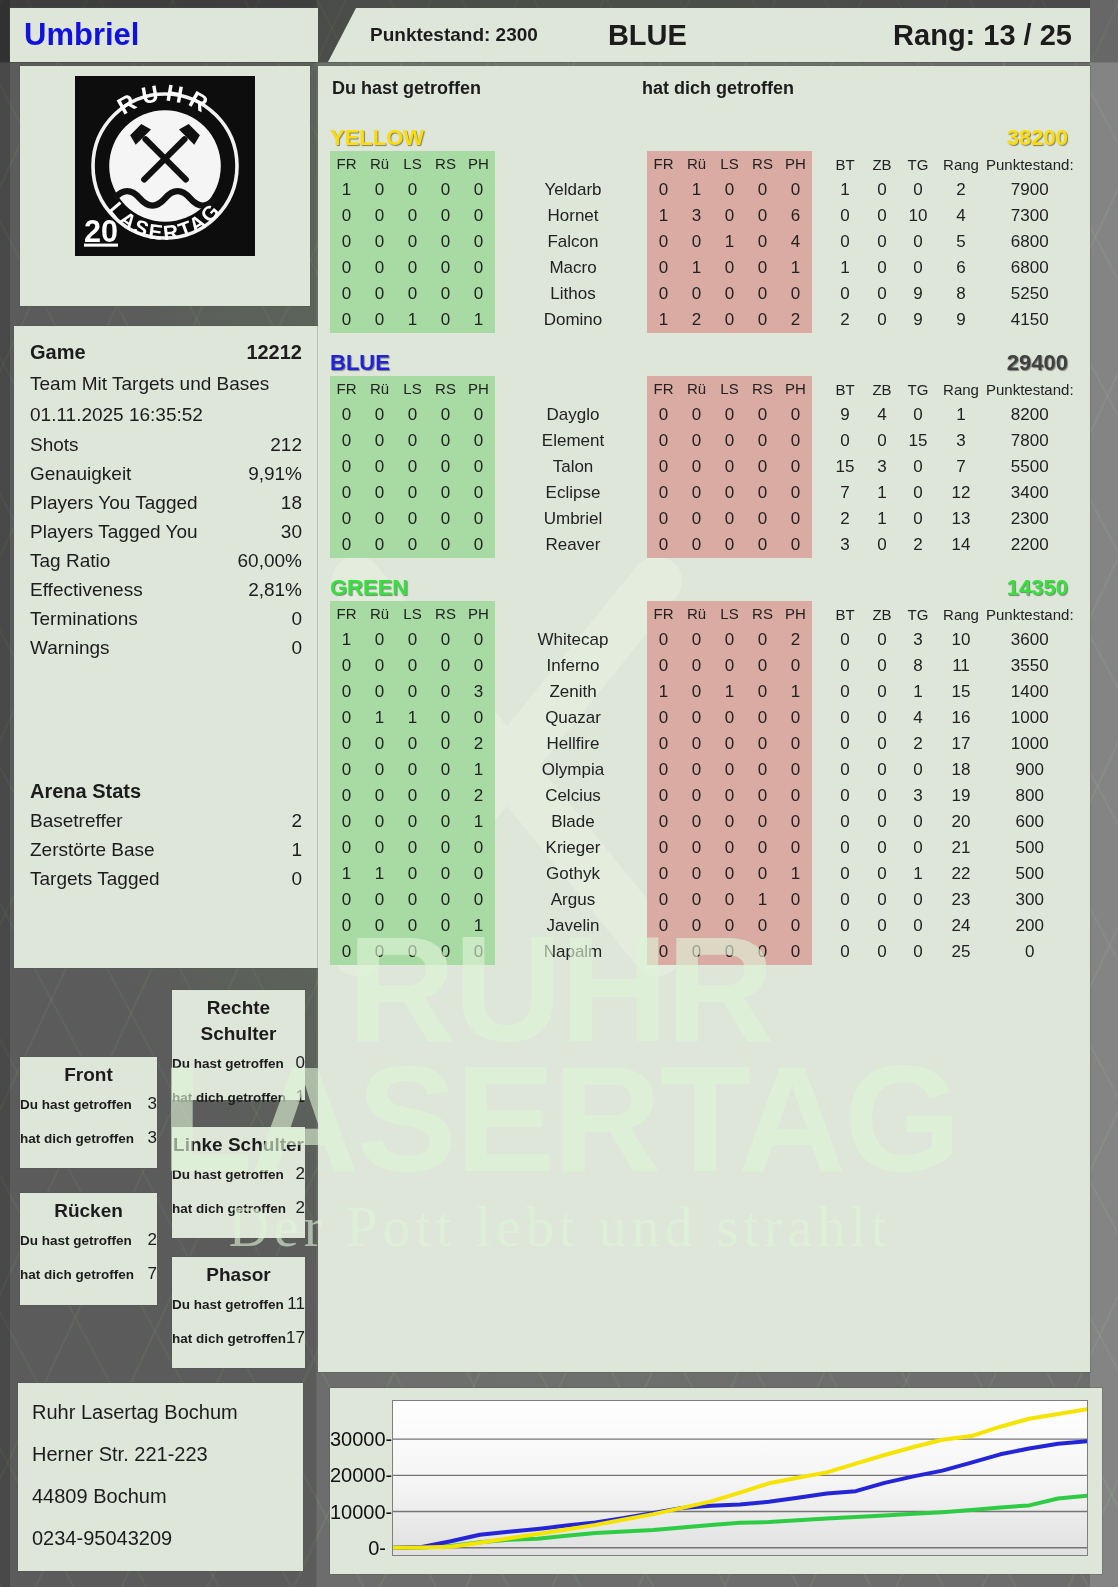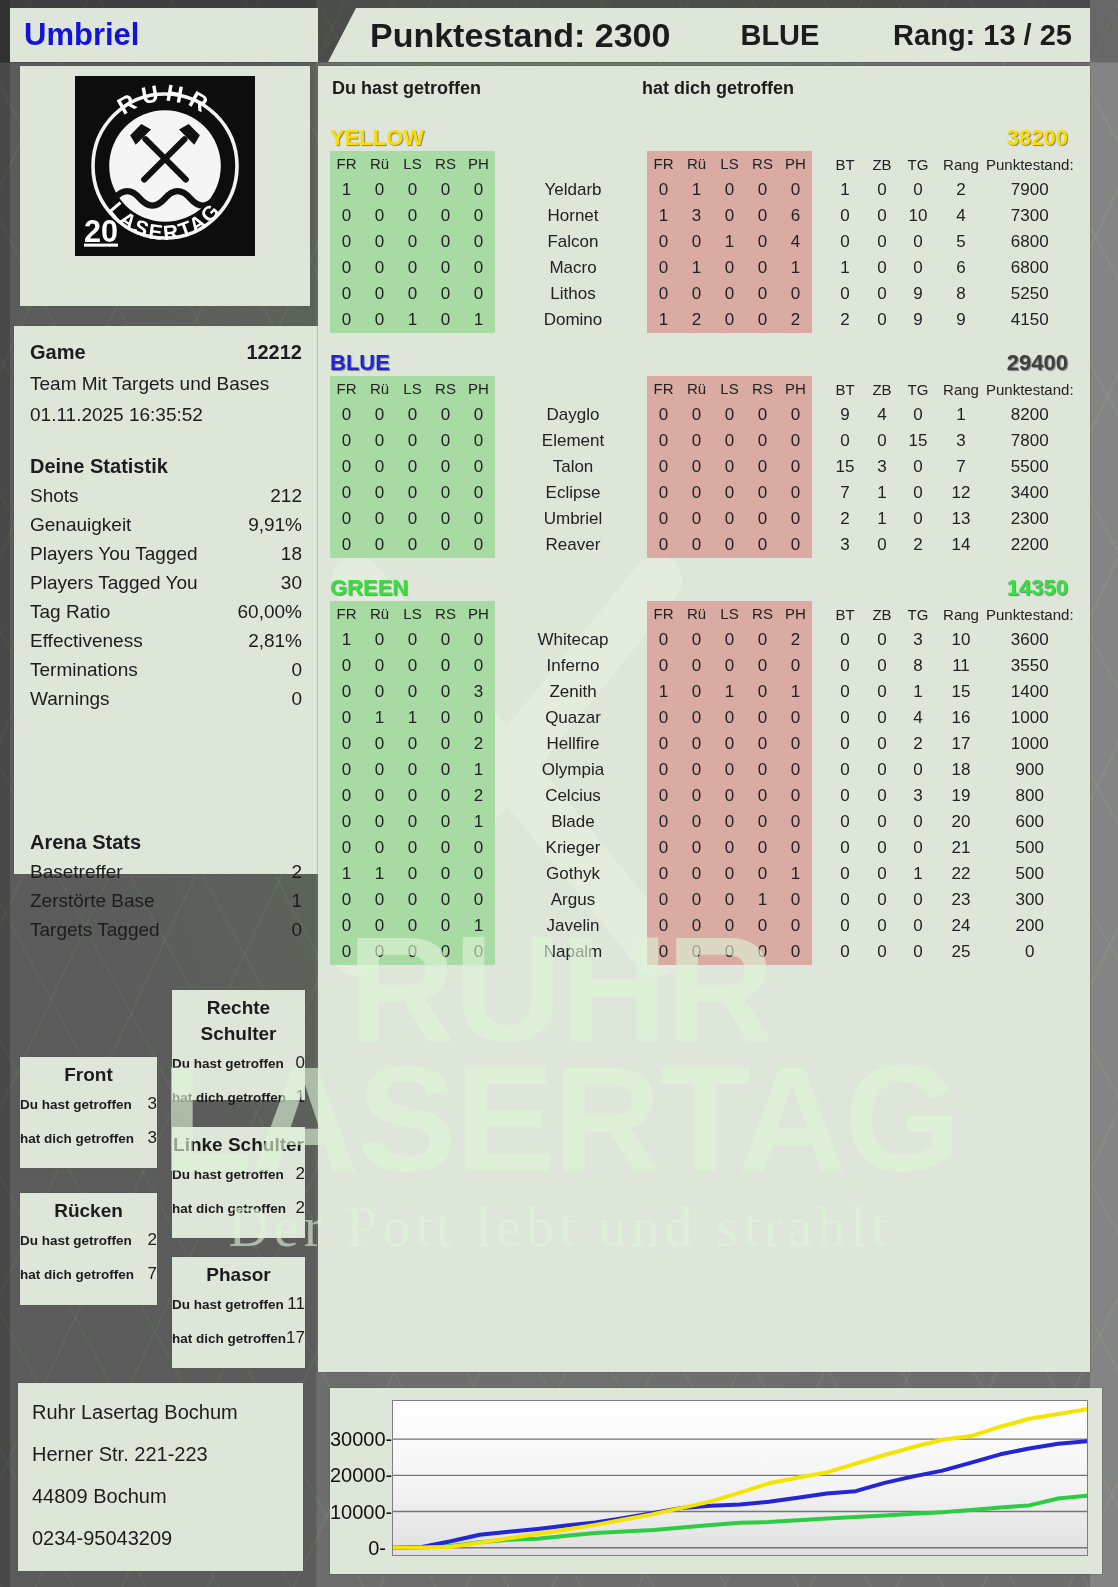--- a/index.html
+++ b/index.html
@@ -15,30 +15,30 @@
   .left-strip{position:absolute;left:0;top:0;width:10px;height:100%;background:rgba(0,0,0,0.20);z-index:1;}
   .right-strip{position:absolute;left:1090px;top:0;width:28px;height:100%;background:rgba(255,255,255,0.16);z-index:1;}
 
   .panel{position:absolute;background:#dee6da;z-index:2;box-shadow:0 0 0 1px rgba(70,80,65,0.25);box-sizing:border-box;}
 
   
   .hdr-left{left:10px;top:8px;width:308px;height:54px;display:flex;align-items:center;padding-left:14px;}
   .hdr-left .pname{color:#1212dd;font-weight:bold;font-size:31px;}
   .hdr-right{left:318px;top:8px;width:772px;height:54px;display:flex;align-items:center;
     clip-path:polygon(38px 0,100% 0,100% 100%,10px 100%);}
-  .hdr-score{margin-left:52px;font-weight:bold;font-size:34px;}
+  .hdr-score{margin-left:52px;font-weight:bold;font-size:19px;}
   .hdr-team{margin-left:70px;font-weight:bold;font-size:29px;}
   .hdr-rank{margin-left:auto;margin-right:18px;font-weight:bold;font-size:29px;}
 
   
   .logo-panel{left:20px;top:66px;width:290px;height:240px;}
   .logo{display:block;margin:10px auto 0;width:180px;height:180px;}
 
   
-  .side-panel{left:14px;top:326px;width:304px;height:548px;padding:10px 16px;}
+  .side-panel{left:14px;top:326px;width:304px;height:642px;padding:10px 16px;}
   .kv{display:flex;justify-content:space-between;font-size:19px;line-height:29px;}
   .kv.head{font-weight:bold;font-size:20px;line-height:32px;}
   .line{font-size:19px;line-height:31px;}
   .sec-title{font-weight:bold;font-size:20px;margin-top:21px;line-height:30px;}
   .arena-title{margin-top:114px;}
 
   
   .hz{position:absolute;background:#dee6da;z-index:2;box-sizing:border-box;padding:5px 0;box-shadow:0 0 0 1px rgba(70,80,65,0.25);}
   .hz-title{font-weight:bold;font-size:19px;text-align:center;line-height:26px;}
   .hz-row{display:flex;justify-content:space-between;align-items:baseline;font-size:13.5px;margin-top:6px;font-weight:bold;}
@@ -132,21 +132,20 @@
     </svg>
   </div>
 
   <div class="panel side-panel">
     <div class="kv head">
       <span>Game</span>
       <span>12212</span>
     </div>
     <div class="line">Team Mit Targets und Bases</div>
     <div class="line">01.11.2025 16:35:52</div>
-    <div class="sec-title">Deine Statistik</div>
     <div id="stats-rows">
         <div class="kv">
           <span>Shots</span>
           <span>212</span>
         </div>
         <div class="kv">
           <span>Genauigkeit</span>
           <span>9,91%</span>
         </div>
         <div class="kv">

